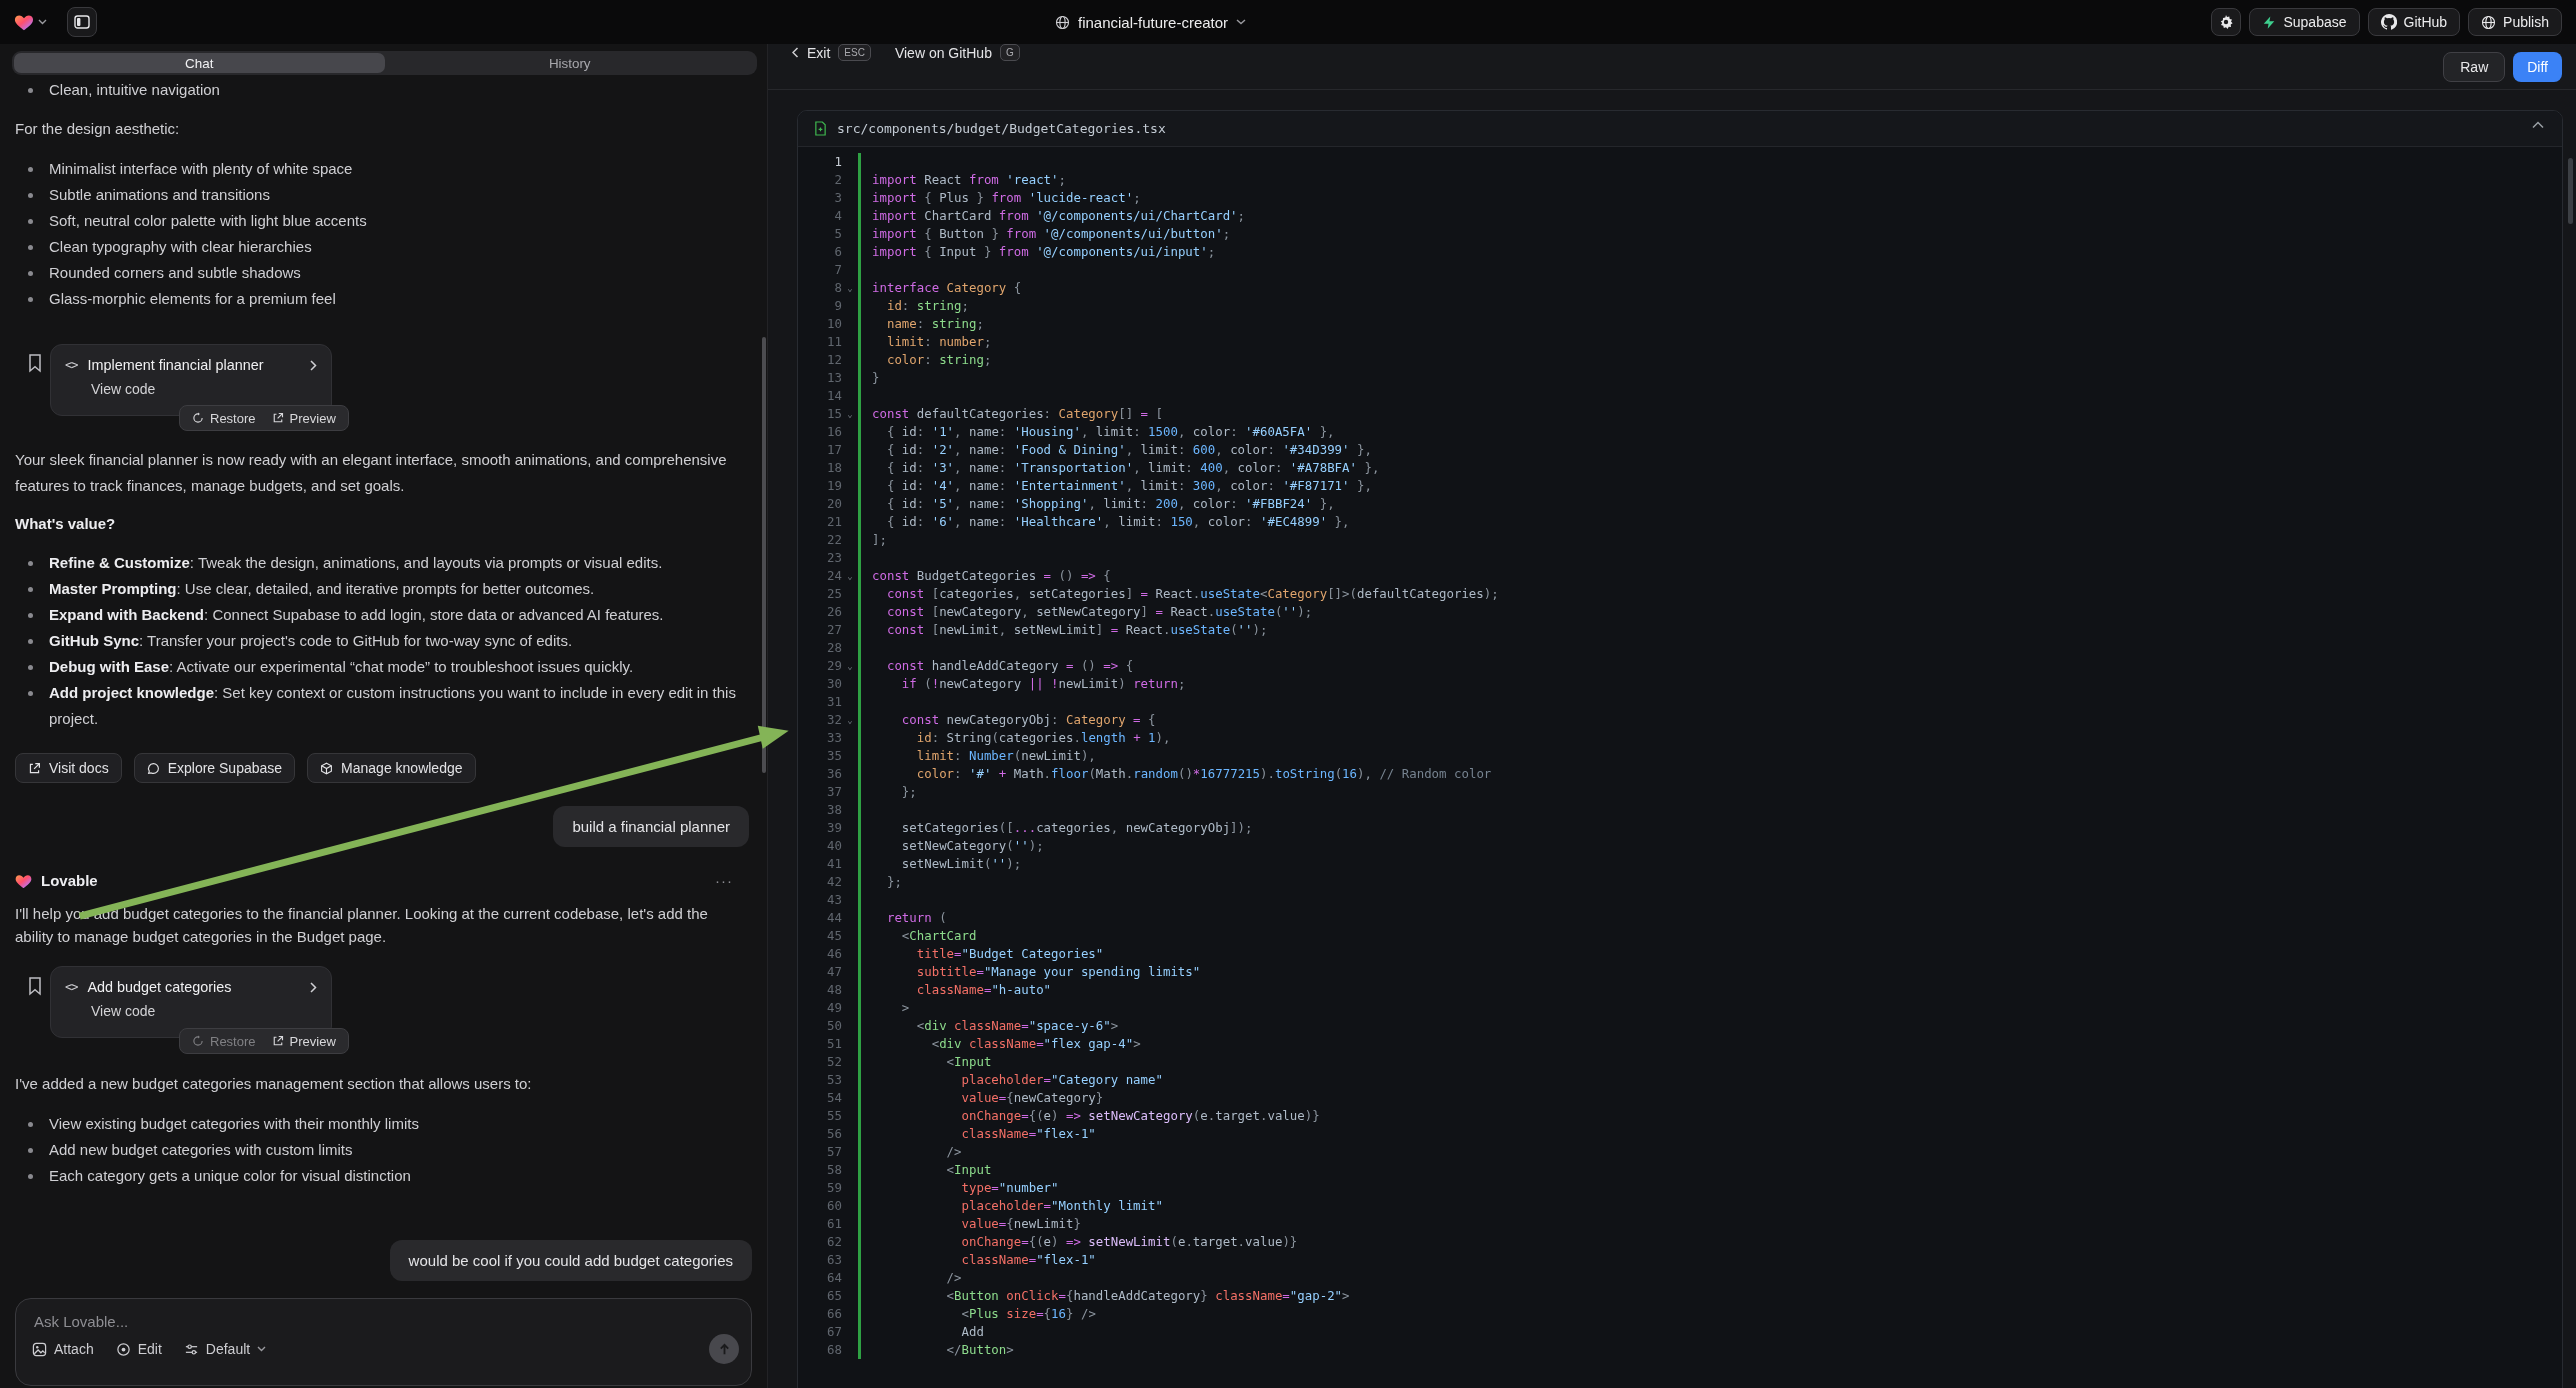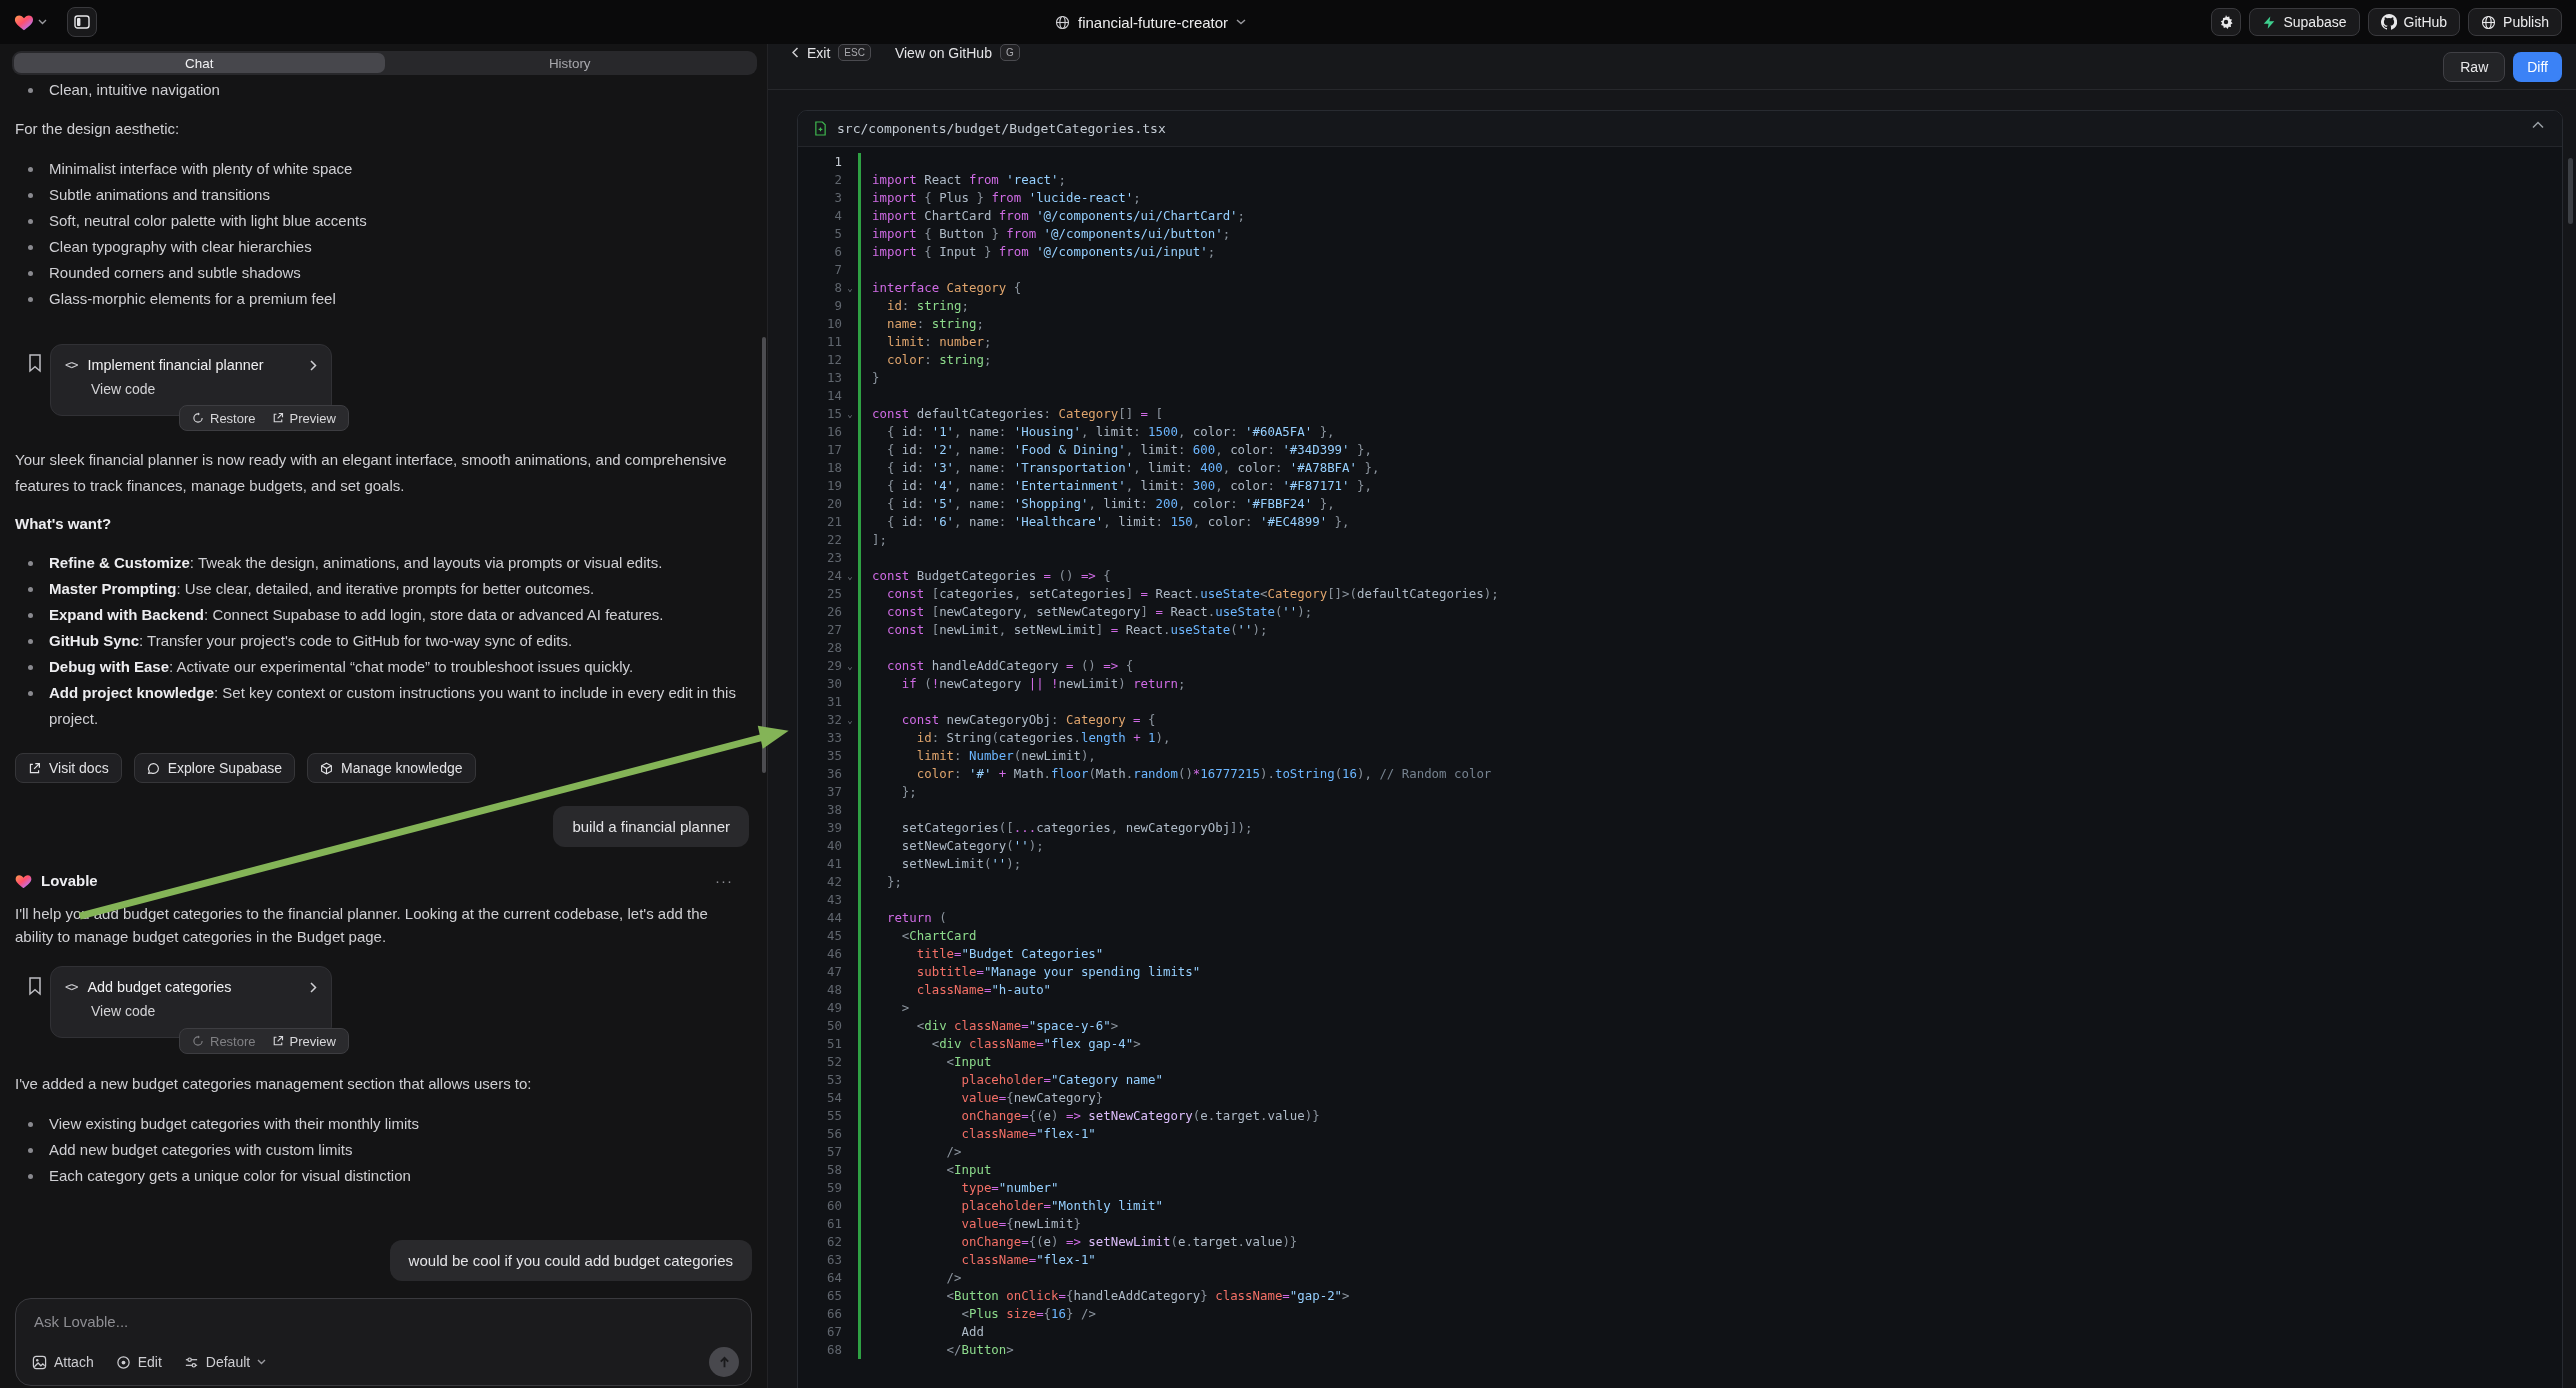--- a/index.html
+++ b/index.html
@@ -53,21 +53,21 @@
   .bubble { position:absolute; background:#29292c; border-radius:12px; padding:12px 19px; font-size:15px; color:#e4e4e7; white-space:nowrap;text-align:right; }
 
   .lovable-row { position:absolute; left:15px; width:732px; display:flex; align-items:center; gap:9px; }
   .lovable-name { font-size:15px; font-weight:bold; color:#ededf0; }
   .more-dots { position:absolute; right:14px; color:#8d8d92; font-size:15px; letter-spacing:1px; }
 
   
   #composer { position:absolute; left:15px; top:1254px; width:737px; height:88px; background:#1b1b1d; border:1px solid #3a3a3e; border-radius:16px; padding:14px 18px 10px; }
   #composer textarea { width:100%; height:26px; background:transparent; border:none; outline:none; resize:none; color:#e8e8ea; font-family:"Liberation Sans", sans-serif; font-size:15px; }
   #composer textarea::placeholder { color:#8e8e93; }
-  .composer-row { position:absolute; left:16px; right:12px; bottom:8px; display:flex; align-items:center; gap:22px; font-size:14px; color:#cdcdd1; }
+  .composer-row { position:absolute; left:16px; right:12px; bottom:21px; display:flex; align-items:center; gap:22px; font-size:14px; color:#cdcdd1; }
   .composer-item { display:flex; align-items:center; gap:7px; }
   .send-btn { margin-left:auto; width:30px; height:30px; border-radius:50%; background:#48484d; display:flex; align-items:center; justify-content:center; }
 
   .chat-scrollbar { position:absolute; right:1px; top:293px; width:4px; height:436px; background:#4c4c50; border-radius:2px; }
 
   
   #code-header { position:absolute; left:0; top:0; width:1808px; height:46px; background:#17181b; border-bottom:1px solid #27282c; }
   .ch-left { position:absolute; left:24px; top:0; height:46px; display:flex; align-items:flex-start; gap:10px; font-size:14px; color:#e4e4e7; }
   .keycap { border:1px solid #4a4a4f; border-radius:5px; font-size:10px; color:#a9a9ae; padding:2px 5px; background:#212124; }
   .ch-right { position:absolute; right:14px; top:8px; display:flex; gap:8px; }
@@ -240,21 +240,21 @@
         <svg class="ic" width="12" height="12" viewBox="0 0 16 16">
             <path d="M6 3H3v10h10v-3" fill="none" stroke="#d8d8db" stroke-width="1.5"></path>
             <path d="M9 2h5v5M14 2L7.5 8.5" fill="none" stroke="#d8d8db" stroke-width="1.5"></path>
           </svg>
         <span>Preview</span>
       </span>
     </div>
 
     <div class="blk para" style="top:403px;">Your sleek financial planner is now ready with an elegant interface, smooth animations, and comprehensive features to track finances, manage budgets, and set goals.</div>
 
-    <div class="blk heading" style="top:471px;">What's want?</div>
+    <div class="blk heading" style="top:471px;">What's value?</div>
 
     <ul class="blk bullet-list wrap" style="top:506px;">
       <li>
           <span class="dot"></span>
           <span><span class="b-label">Refine &amp; Customize</span><span>: Tweak the design, animations, and layouts via prompts or visual edits.</span></span>
         </li>
       <li>
           <span class="dot"></span>
           <span><span class="b-label">Master Prompting</span><span>: Use clear, detailed, and iterative prompts for better outcomes.</span></span>
         </li>

